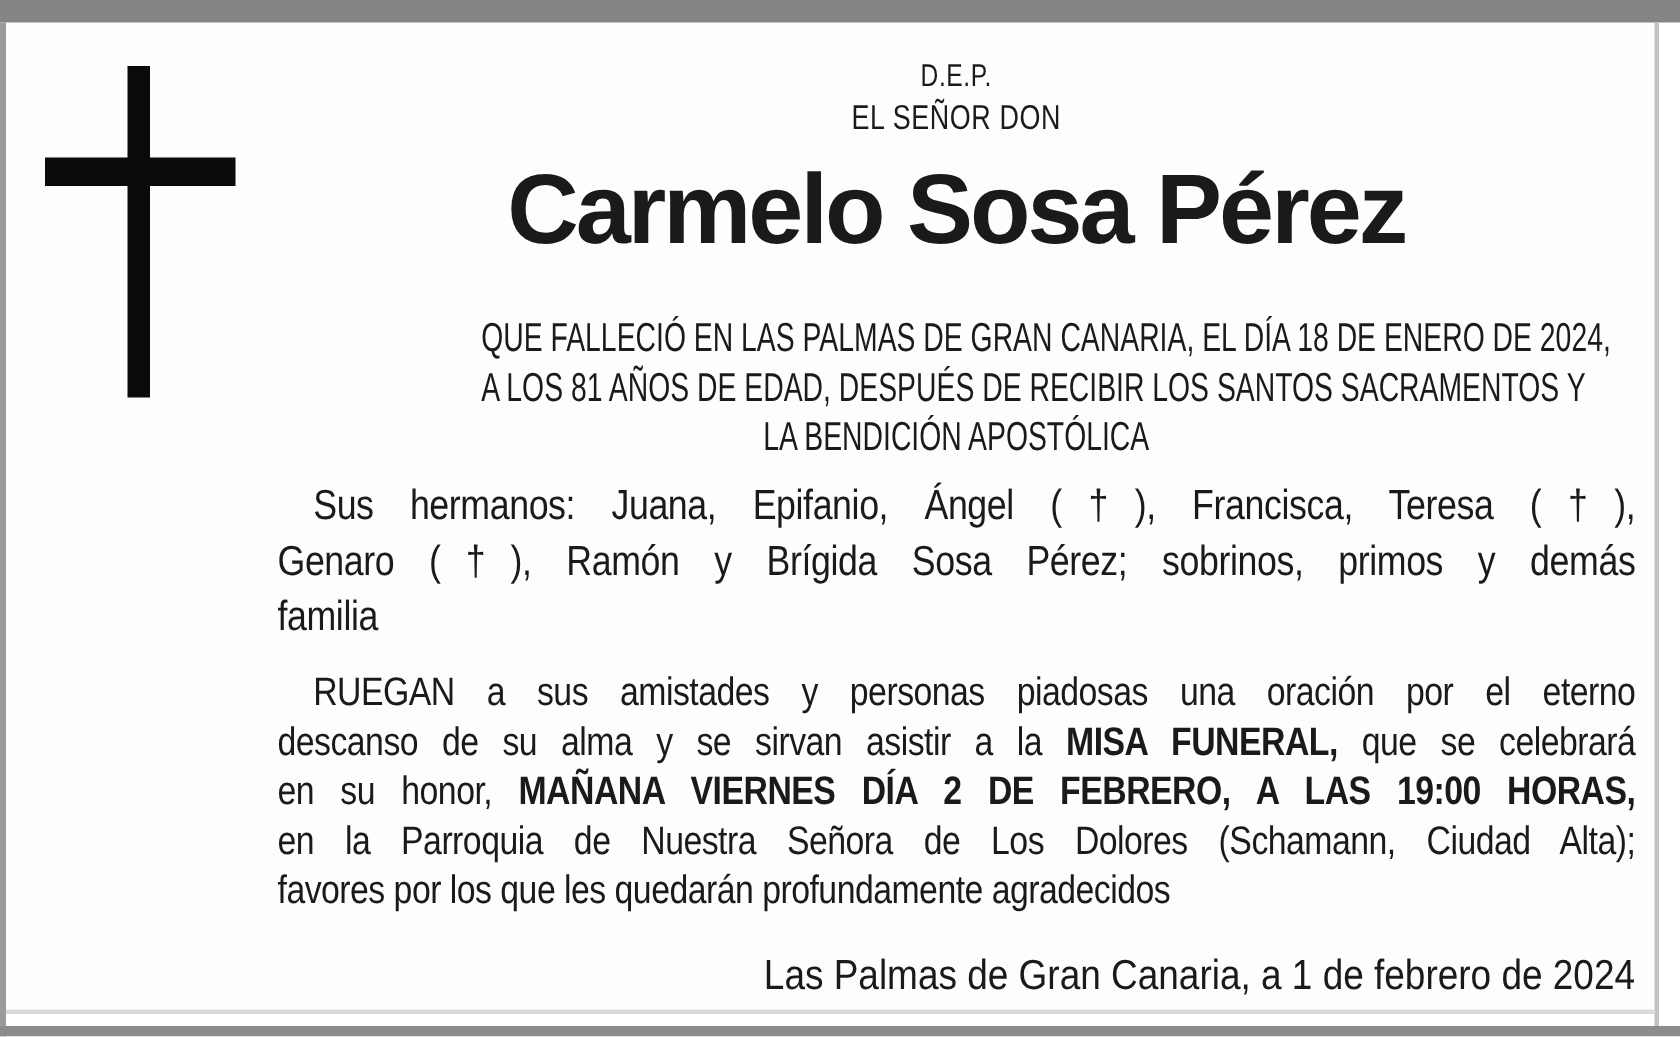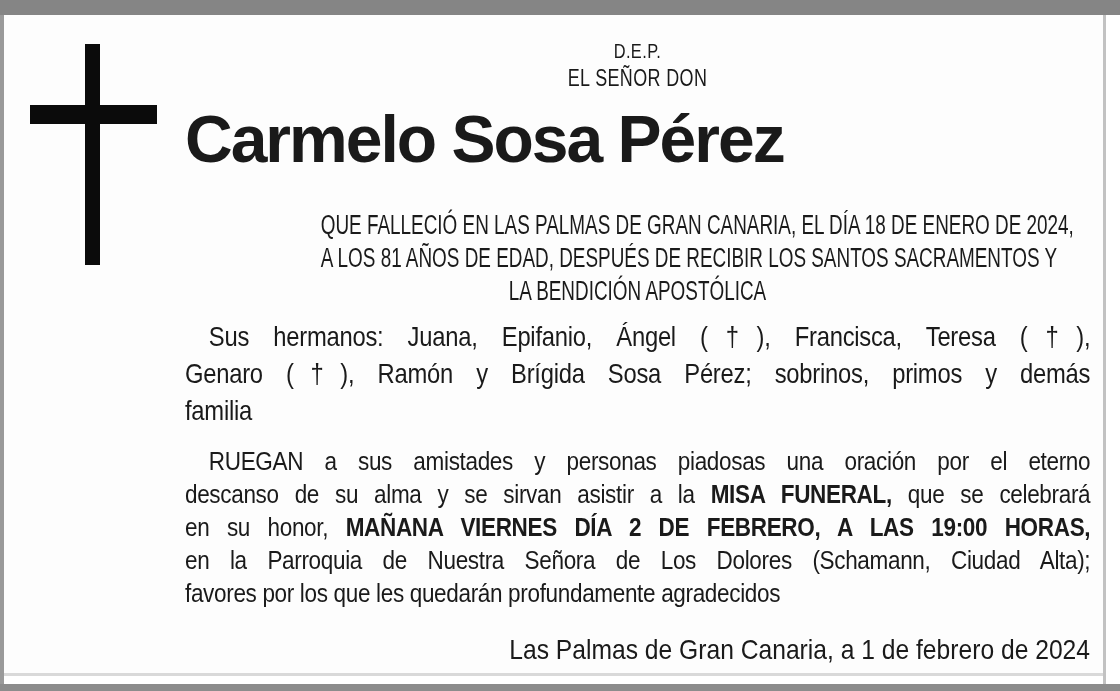--- a/index.html
+++ b/index.html
@@ -27,21 +27,21 @@
 
   
   .col { position:absolute; left:185px; width:905px; }
 
   .center { text-align:center; }
   .cond-head { transform: scaleX(0.78); transform-origin: 50% 0; }
   .cond-caps { transform: scaleX(0.70); transform-origin: 50% 0; }
 
   .dep        { top:40px;  font-size:21px; line-height:22px; letter-spacing:0.5px; }
   .honorific  { top:66px;  font-size:23px; line-height:24px; letter-spacing:0.5px; }
-  .deceased   { top:102px; font-size:66px; line-height:74px; font-weight:bold; letter-spacing:-2px; }
+  .deceased   { top:102px; font-size:66px; line-height:74px; font-weight:bold; letter-spacing:-2px; text-align:center; }
 
   .death-block { top:209px; }
   .death-block .dline { white-space:nowrap; text-align:center; font-size:27px; line-height:33px; }
 
   
   .body-scale { transform: scaleX(0.85); transform-origin: 0 0; width:1065px; }
   .jline { text-align:justify; text-align-last:justify; text-justify:inter-word; }
   .lline { text-align:left; }
   .indent { padding-left:28px; }
 

